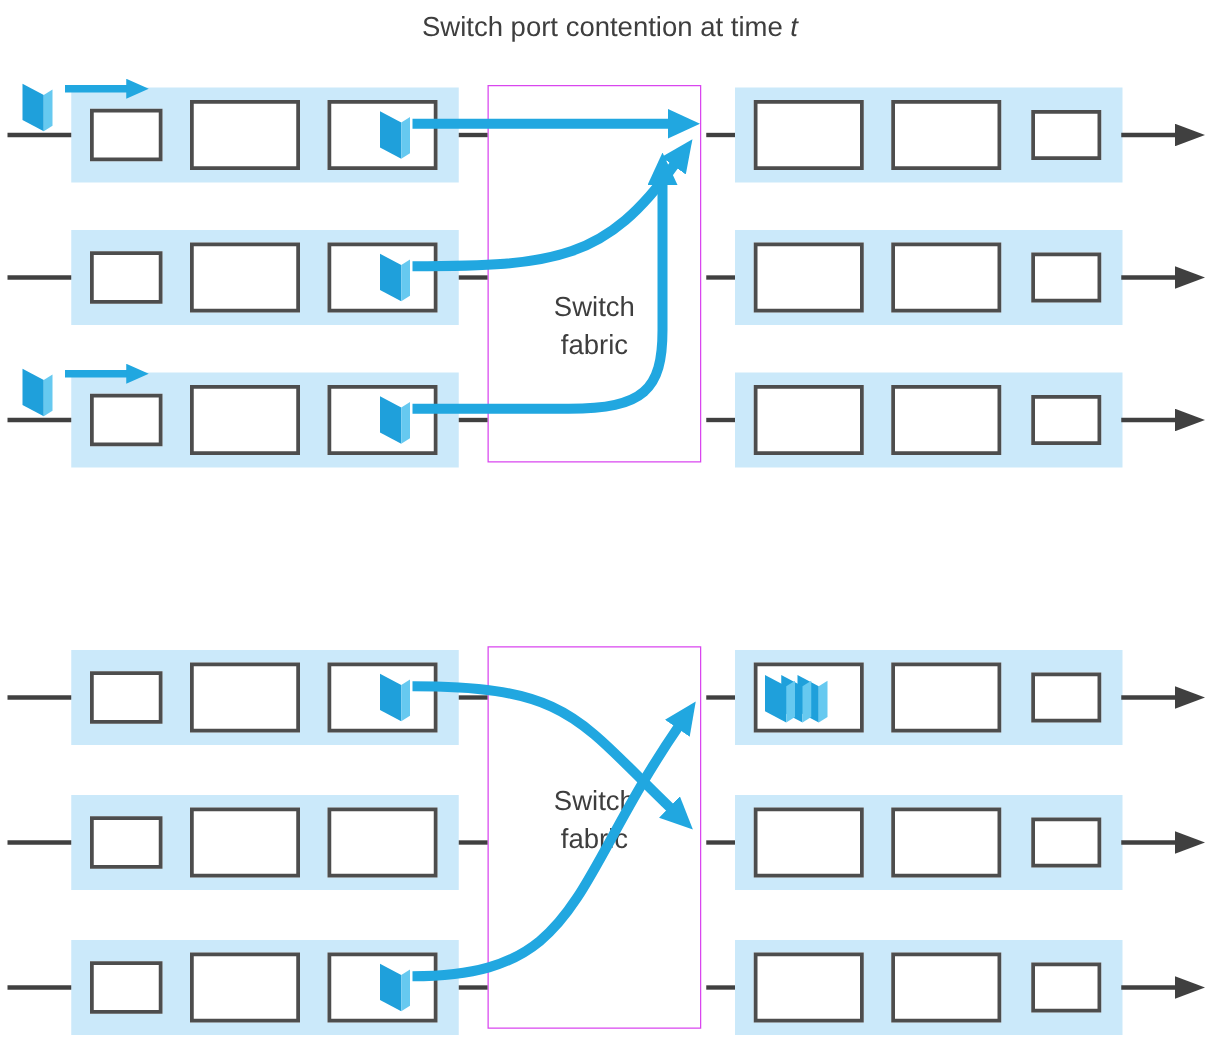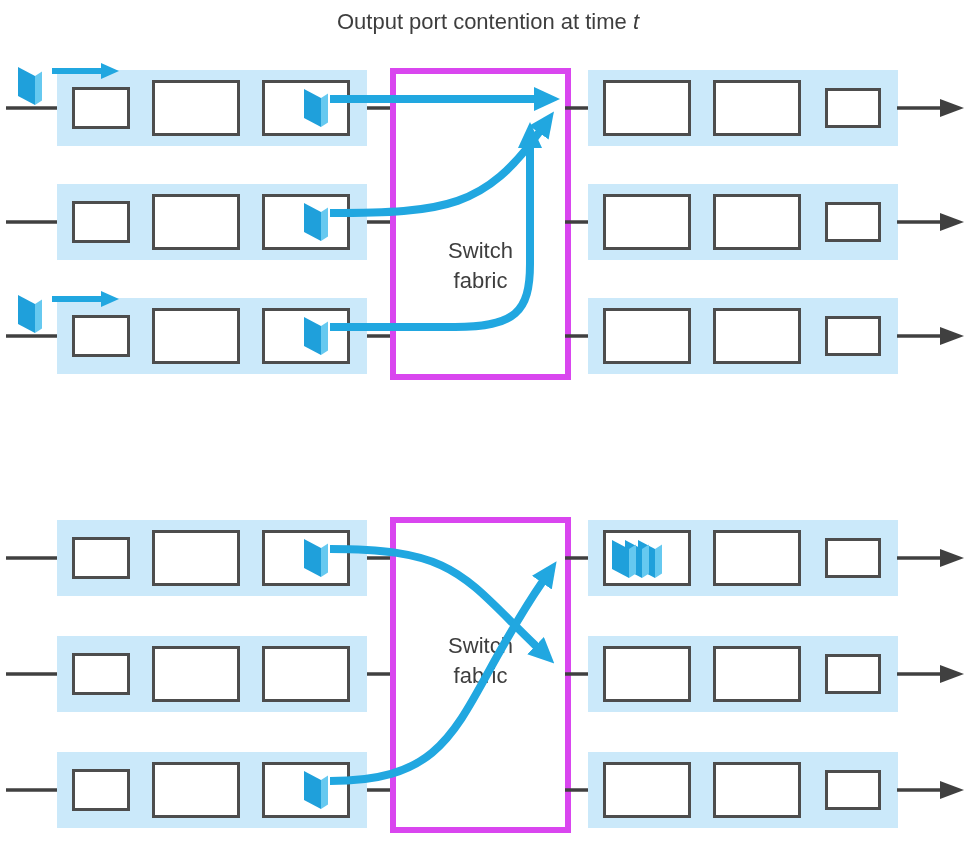--- a/index.html
+++ b/index.html
@@ -28,42 +28,42 @@
     position:absolute;background:#ffffff;border:3px solid var(--box-border);
   }
   .in .s1{left:15px;top:17px;width:52px;height:36px;}
   .in .l2{left:95px;top:10px;width:82px;height:50px;}
   .in .l3{left:205px;top:10px;width:82px;height:50px;}
   .out .l1{left:15px;top:10px;width:82px;height:50px;}
   .out .l2{left:125px;top:10px;width:82px;height:50px;}
   .out .s3{left:237px;top:18px;width:50px;height:34px;}
   .fabric{
     position:absolute;left:390px;width:169px;background:#ffffff;
-    border:6px solid #d946ef;
+    border:1px solid #d946ef;
   }
   .fab-label{
     position:absolute;left:0;width:100%;text-align:center;
     font-size:22px;line-height:30px;color:var(--text-color);
   }
   .fab-label span{display:block;}
   svg.overlay{position:absolute;left:0;top:0;pointer-events:none;}
   .lnB{stroke:var(--line-black);stroke-width:3.5;fill:none;}
   .lnC{stroke:var(--accent-cyan);stroke-width:8;fill:none;}
   .lnCs{stroke:var(--accent-cyan);stroke-width:6;fill:none;}
   .blk{fill:var(--line-black);}
   .cyn{fill:var(--accent-cyan);}
   .pf{fill:var(--packet-face);}
   .ps{fill:var(--packet-side);}
 </style>
 </head>
 <body>
 
 <div class="canvas">
 
-  <div class="dg-title" style="top:8px"><span>Output port contention at time </span><span class="it">t</span></div>
+  <div class="dg-title" style="top:8px"><span>Switch port contention at time </span><span class="it">t</span></div>
 
   <div class="band in" style="left:57px;top:70px">
     <div class="bx s1"></div>
     <div class="bx l2"></div>
     <div class="bx l3"></div>
   </div>
   <div class="band in" style="left:57px;top:184px">
     <div class="bx s1"></div>
     <div class="bx l2"></div>
     <div class="bx l3"></div>

